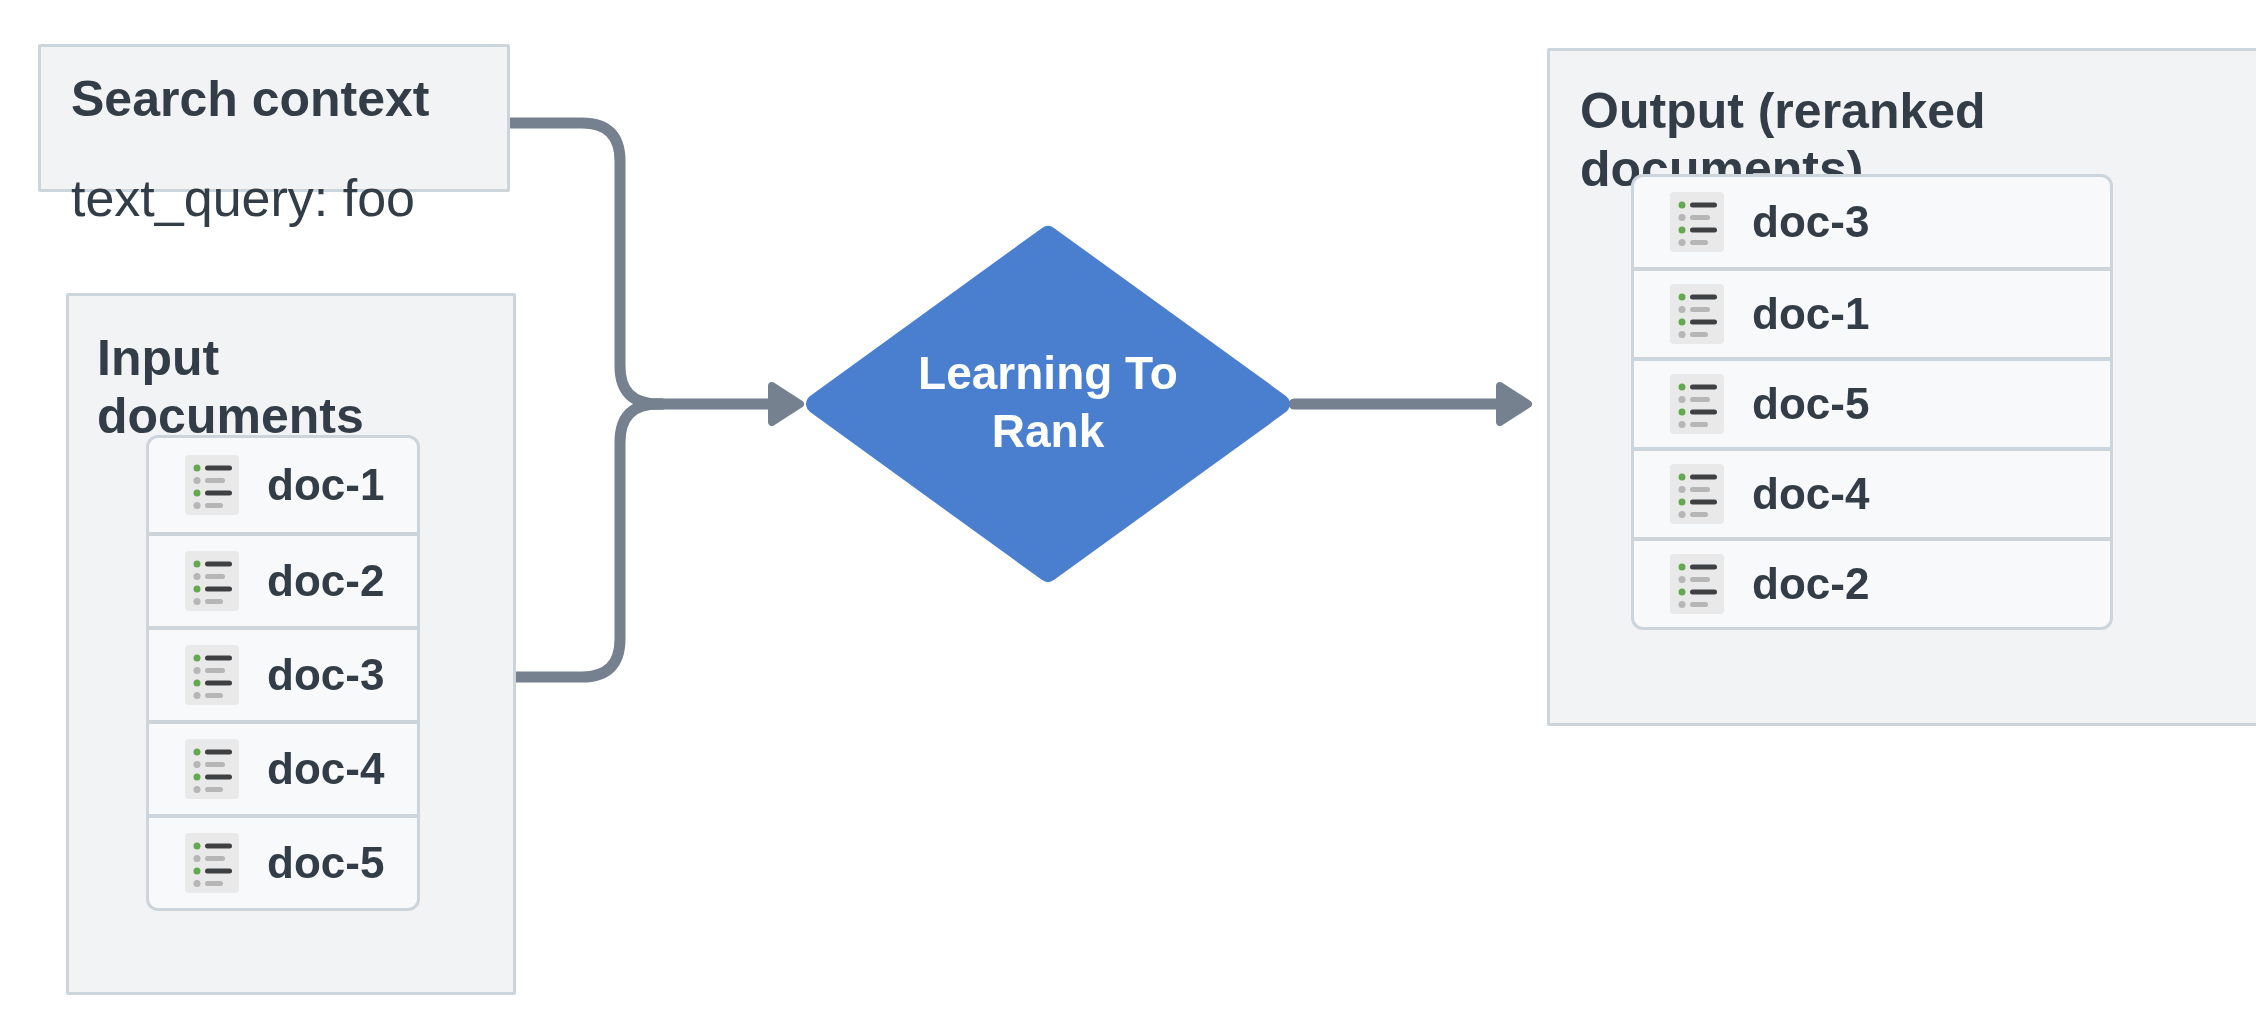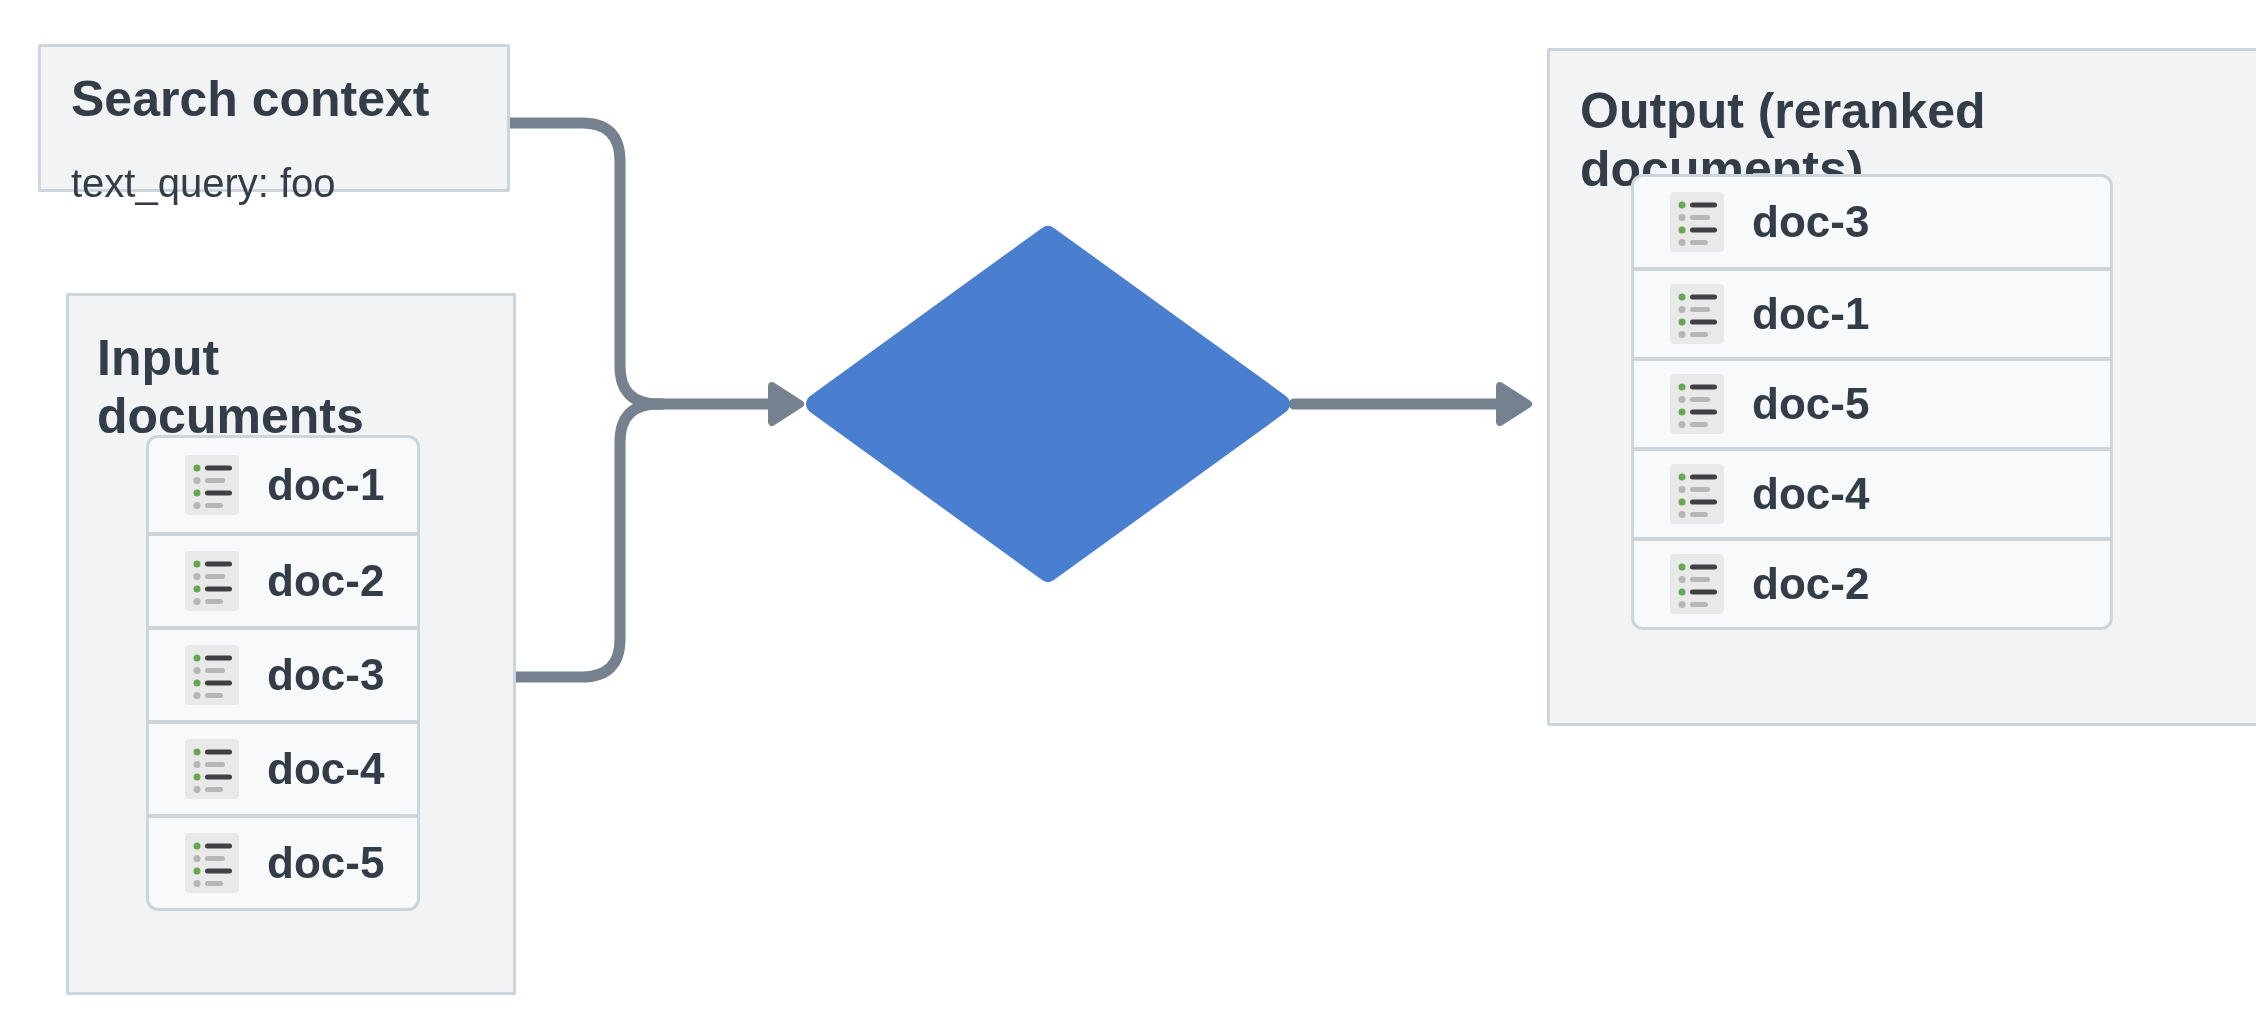--- a/index.html
+++ b/index.html
@@ -19,21 +19,21 @@
     position:relative;width:2256px;height:1034px;background:#ffffff;
     font-family:"Liberation Sans","DejaVu Sans",sans-serif;color:var(--text);
     overflow:hidden;
   }
   .panel{
     position:absolute;box-sizing:border-box;
     background:var(--box-fill);border:3px solid var(--box-border);border-radius:2px;
   }
   .panel-title{font-weight:700;font-size:50px;line-height:1.15;color:var(--text);}
   .search-box{left:38px;top:44px;width:472px;height:148px;padding:24px 30px;}
-  .search-query{font-size:40px;line-height:1.2;margin-top:30px;color:var(--text);}
+  .search-query{font-size:52px;line-height:1.2;margin-top:38px;color:var(--text);}
   .input-box{left:52px;top:293px;width:450px;height:702px;padding:34px 28px;margin-left:14px;}
   .output-box{left:1547px;top:48px;width:738px;height:678px;padding:32px 30px;}
 
   .doc-list{
     position:absolute;box-sizing:border-box;
     background:var(--cell-fill);border:3px solid var(--box-border);border-radius:12px;
     overflow:hidden;
     text-align:right;
   }
   .input-list{left:77px;top:139px;width:274px;}
@@ -72,20 +72,24 @@
 
     <path class="connector" d="M 656 404 H 772"></path>
     <polygon class="arrow-head" points="772,386 800,404 772,422"></polygon>
 
     <path class="connector" d="M 1294 404 H 1500"></path>
     <polygon class="arrow-head" points="1500,386 1528,404 1500,422"></polygon>
 
     <polygon class="diamond-shape" points="816,404 1048,236 1280,404 1048,572"></polygon>
   </svg>
 
+  <div class="diamond-label">
+    <div>Learning To</div>
+    <div>Rank</div>
+  </div>
 
   <div class="panel search-box">
     <div class="panel-title">Search context</div>
     <div class="search-query">text_query: foo</div>
   </div>
 
   <div class="panel input-box">
     <div class="panel-title">Input documents</div>
     <div class="doc-list input-list">
 

